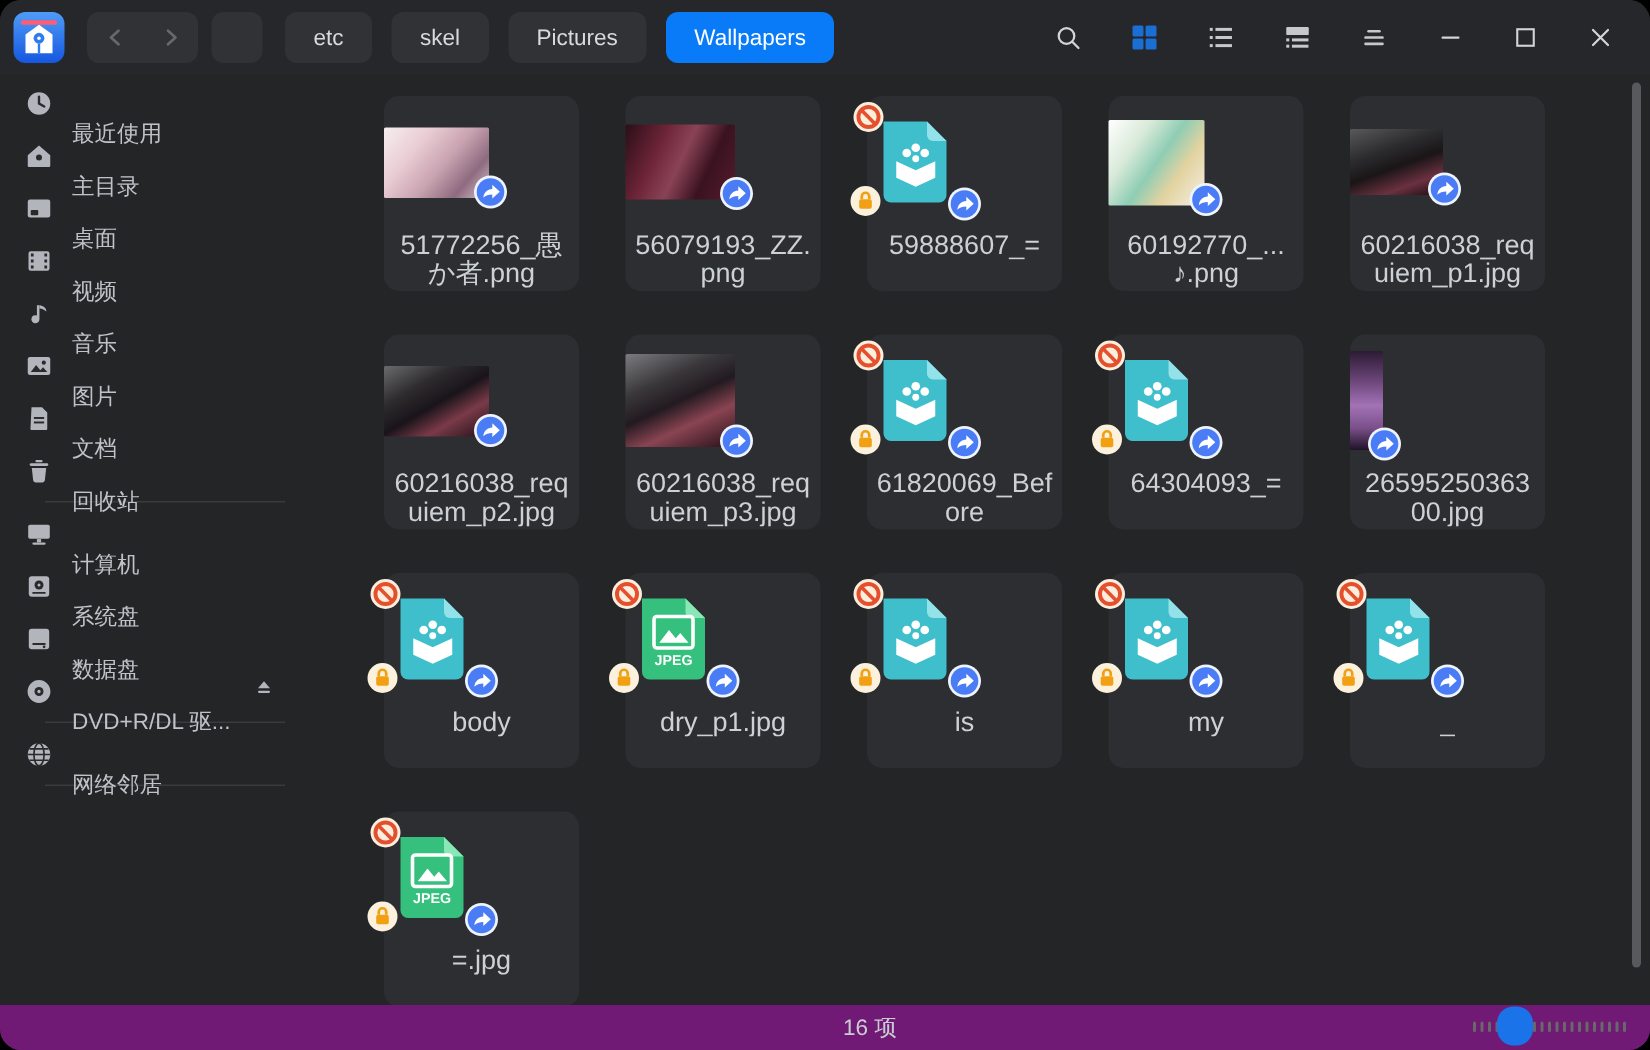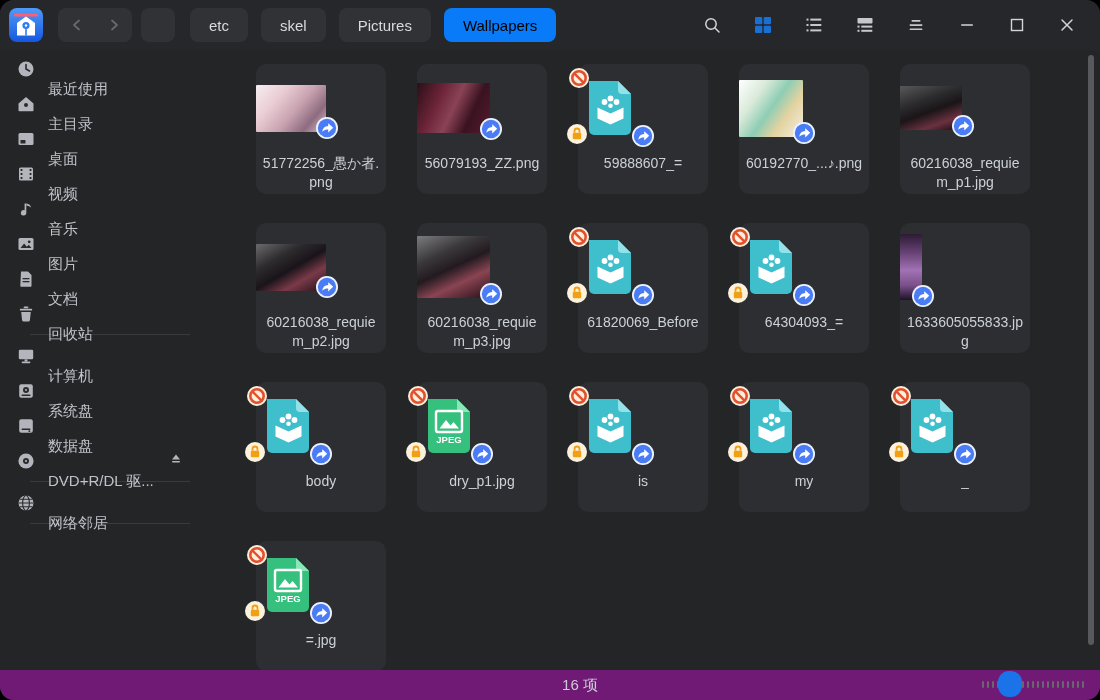--- a/index.html
+++ b/index.html
@@ -14,21 +14,21 @@
   .app-icon svg{width:36px;height:36px;}
   .nav-pill{position:absolute;left:58px;top:8px;width:74px;height:34px;background:#313235;border-radius:8px;
     display:flex;align-items:center;justify-content:space-around;}
   .nav-btn{width:30px;height:30px;display:flex;align-items:center;justify-content:center;}
   .nav-btn svg,.tool-btn svg{width:20px;height:20px;}
   .device-btn{position:absolute;left:141px;top:8px;width:34px;height:34px;background:#313235;border-radius:8px;
     display:flex;align-items:center;justify-content:center;}
   .crumbs{position:absolute;left:190px;top:8px;display:flex;gap:13px;height:34px;}
   .crumb{height:34px;border-radius:8px;background:#313235;color:#d8dadd;font-size:15px;
     display:flex;align-items:center;padding:0 19px;white-space:nowrap;text-align:right;}
-  .crumb.active{background:#0a7bf8;color:#000000;}
+  .crumb.active{background:#0a7bf8;color:#ffffff;}
   .toolbar{position:absolute;right:0;top:0;height:50px;display:flex;align-items:center;}
   .tool-btn{width:34px;height:34px;display:flex;align-items:center;justify-content:center;margin-right:17px;}
   .tool-btn.winctl{margin-right:16px;}
 
   
   .sidebar{position:absolute;left:0;top:50px;width:200px;bottom:0;background:#242527;padding-top:1px;}
   .side-item{height:35px;display:flex;align-items:center;padding-left:16px;position:relative;}
   .side-item .icon svg{width:20px;height:20px;}
   .side-label{margin-left:12px;color:#bfc3c9;font-size:15px;white-space:nowrap;overflow:hidden;max-width:130px;margin-top:41px;}
   .side-trailing{position:absolute;right:16px;top:50%;transform:translateY(-50%);}
@@ -43,21 +43,21 @@
     display:flex;flex-direction:column;align-items:center;}
   .icon-area{height:88px;width:100%;display:flex;align-items:center;justify-content:flex-start;}
   .icon-wrap{position:relative;display:flex;align-items:center;justify-content:center;}
   .file-glyph svg{width:64px;height:64px;}
   .thumb{border-radius:1px;}
   .badge{position:absolute;width:22px;height:22px;}
   .badge svg{width:100%;height:100%;}
   .badge-noperm{top:-9px;left:-10px;}
   .badge-lock{bottom:-5px;left:-12px;}
   .badge-symlink{width:24px;height:24px;bottom:-8px;right:-13px;}
-  .tile-label{margin-top:2px;font-size:14px;line-height:19px;color:#ccd1d7;text-align:center;
+  .tile-label{margin-top:2px;font-size:18px;line-height:19px;color:#ccd1d7;text-align:center;
     max-width:118px;word-break:break-all;overflow:hidden;display:-webkit-box;
     -webkit-line-clamp:2;-webkit-box-orient:vertical;}
 
   
   .scrollbar{position:absolute;right:6px;top:55px;width:6px;height:590px;background:#58595c;border-radius:3px;}
 
   
   .statusbar{position:absolute;left:0;right:0;bottom:0;height:30px;background:#701a75;}
   .item-count{position:absolute;left:0;right:0;top:6px;text-align:center;color:#c9cdd3;font-size:15px;
     transform:translateX(30px);}
@@ -534,21 +534,21 @@
           <div class="icon-area">
             <div class="icon-wrap">
               <div class="thumb" style="width: 22px; height: 66px; background: linear-gradient(rgb(44, 27, 51) 0%, rgb(107, 69, 121) 30%, rgb(162, 114, 181) 55%, rgb(122, 79, 138) 78%, rgb(31, 18, 38) 100%);"></div>
               <span class="badge badge-symlink"><svg viewBox="0 0 24 24">
                   <circle cx="12" cy="12" r="11" fill="#eef3fd"></circle>
                   <circle cx="12" cy="12" r="9.2" fill="#4a7df5"></circle>
                   <path d="M7.2 15.8 c.4 -3.6 2.6 -5.6 6 -5.8 V7.2 l5 4.6 -5 4.6 v-2.8 c-2.4 0 -4.4 .6 -6 2.2 z" fill="#fff"></path>
                 </svg></span>
             </div>
           </div>
-          <div class="tile-label">1633605055833.jpg</div>
+          <div class="tile-label">2659525036300.jpg</div>
         </div>
         <div class="tile">
           <div class="icon-area">
             <div class="icon-wrap">
               <span class="icon file-glyph">
                 <svg viewBox="0 0 64 64">
                   <path d="M11 5 h29 l13 13 v36 a5 5 0 0 1 -5 5 H16 a5 5 0 0 1 -5 -5 Z" fill="#3fbecb"></path>
                   <path d="M40 5 l13 13 H44 a4 4 0 0 1 -4 -4 Z" fill="#93e2ea"></path>
                   <g fill="#ffffff">
                     <circle cx="26.5" cy="26" r="2.9"></circle>

